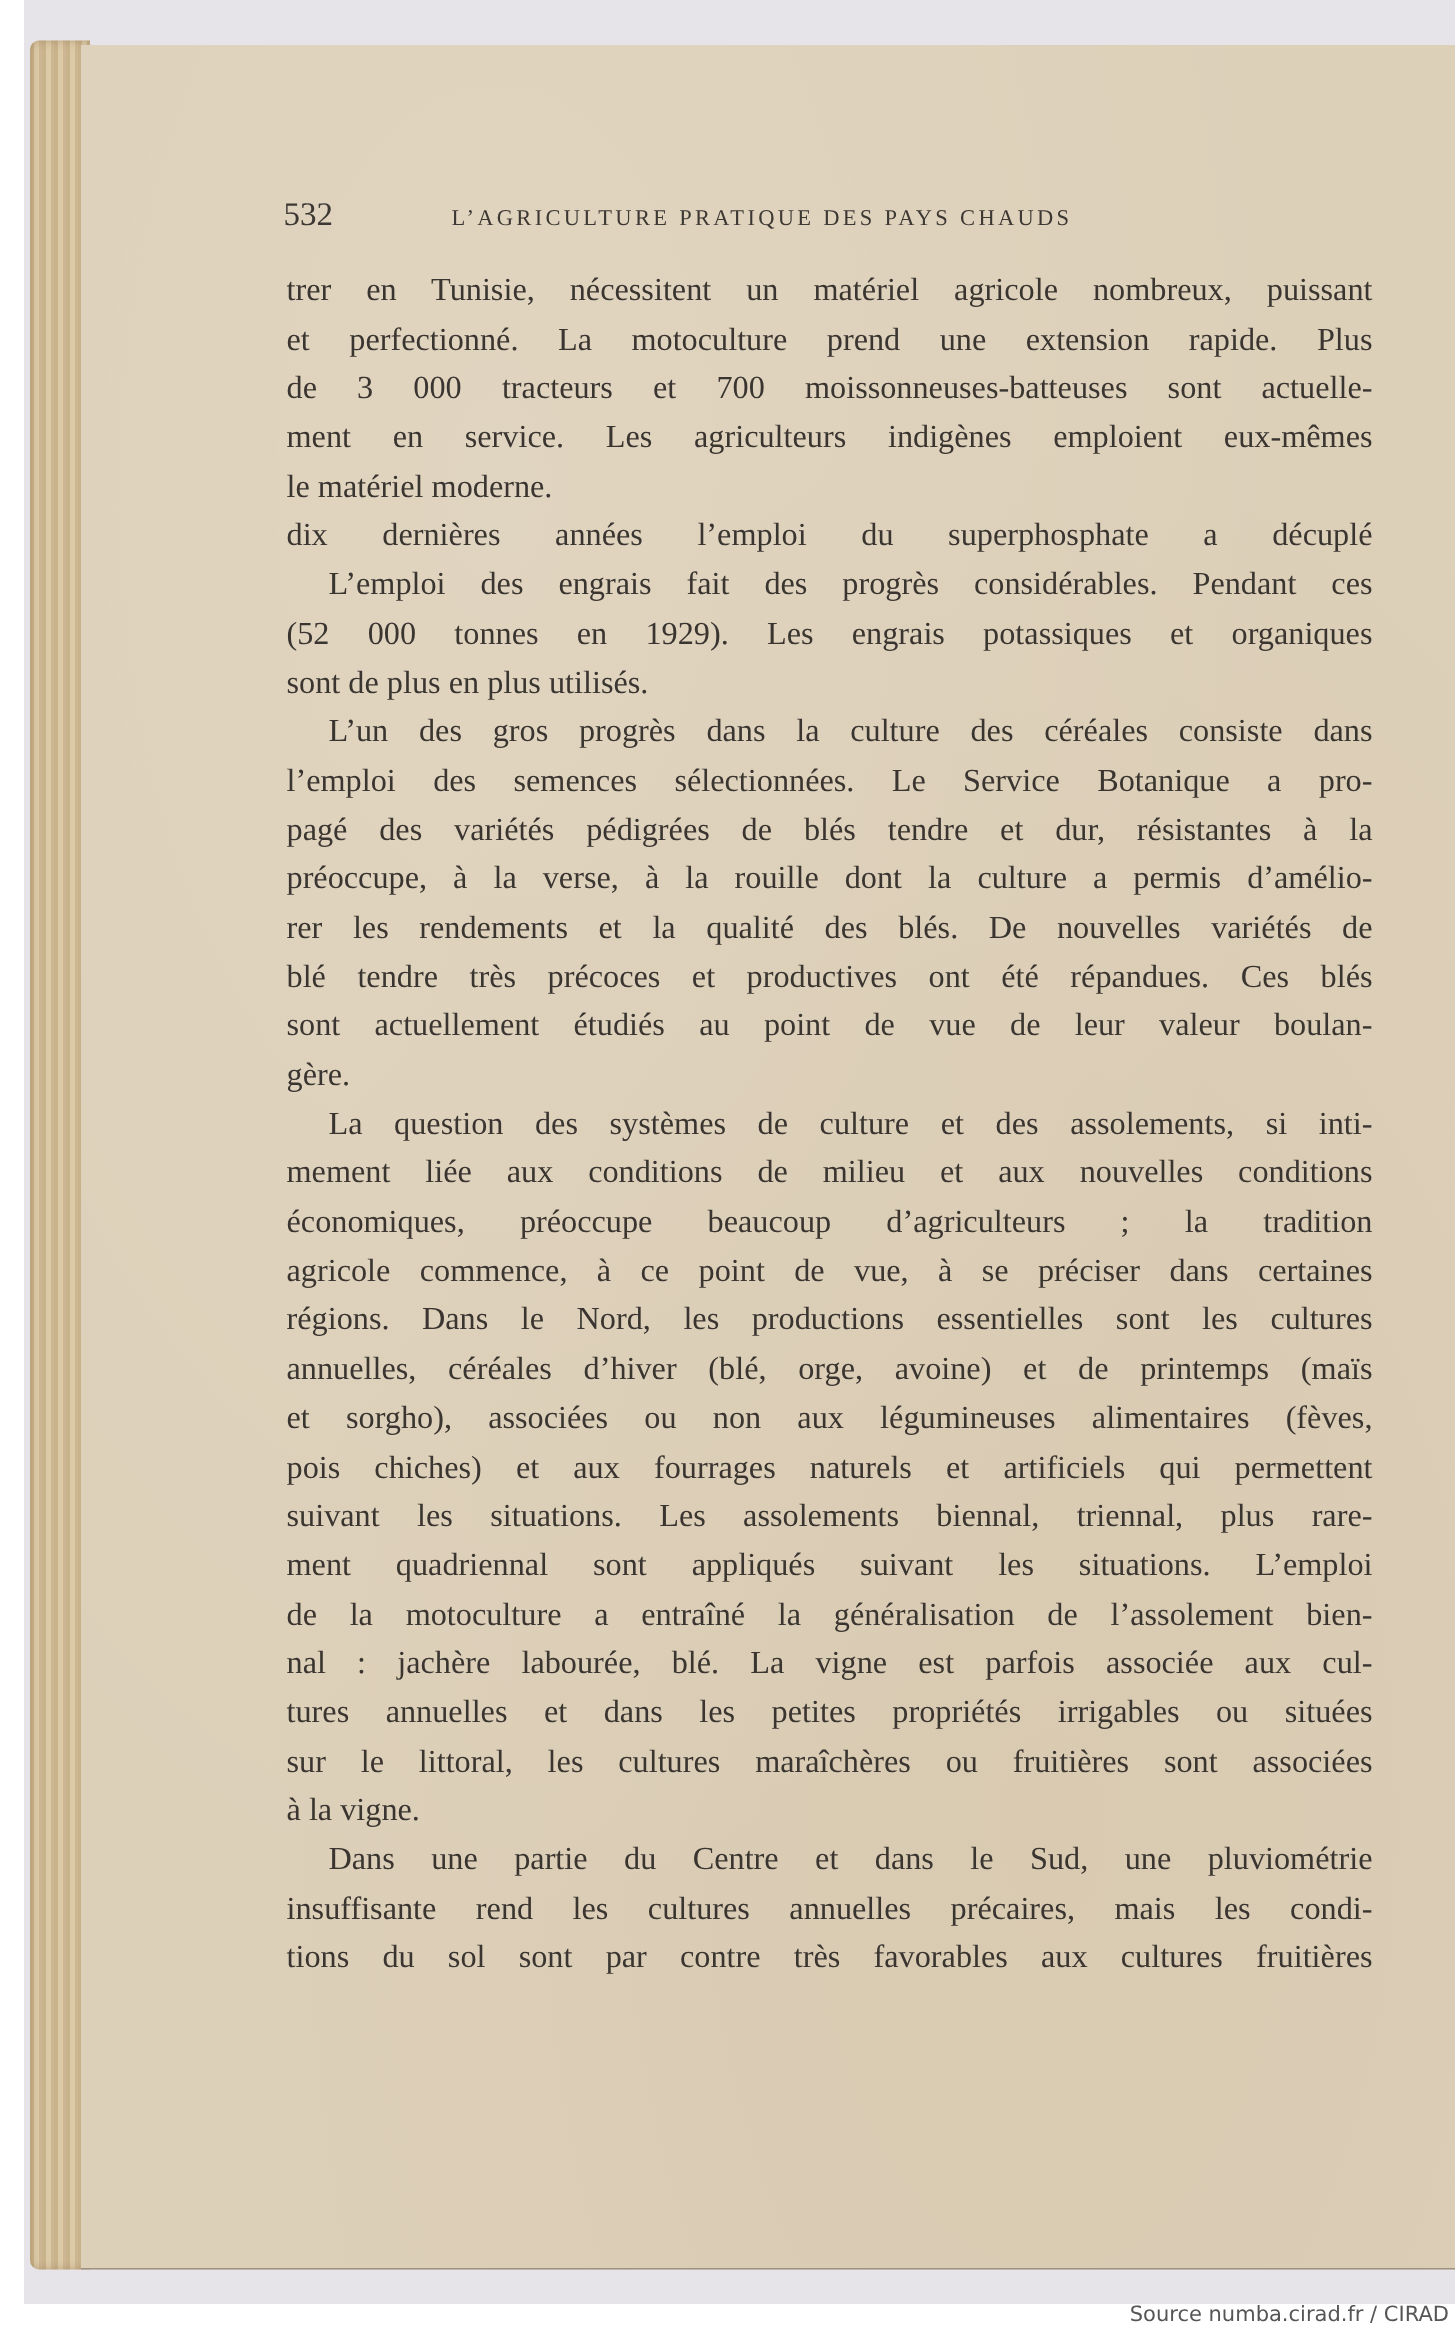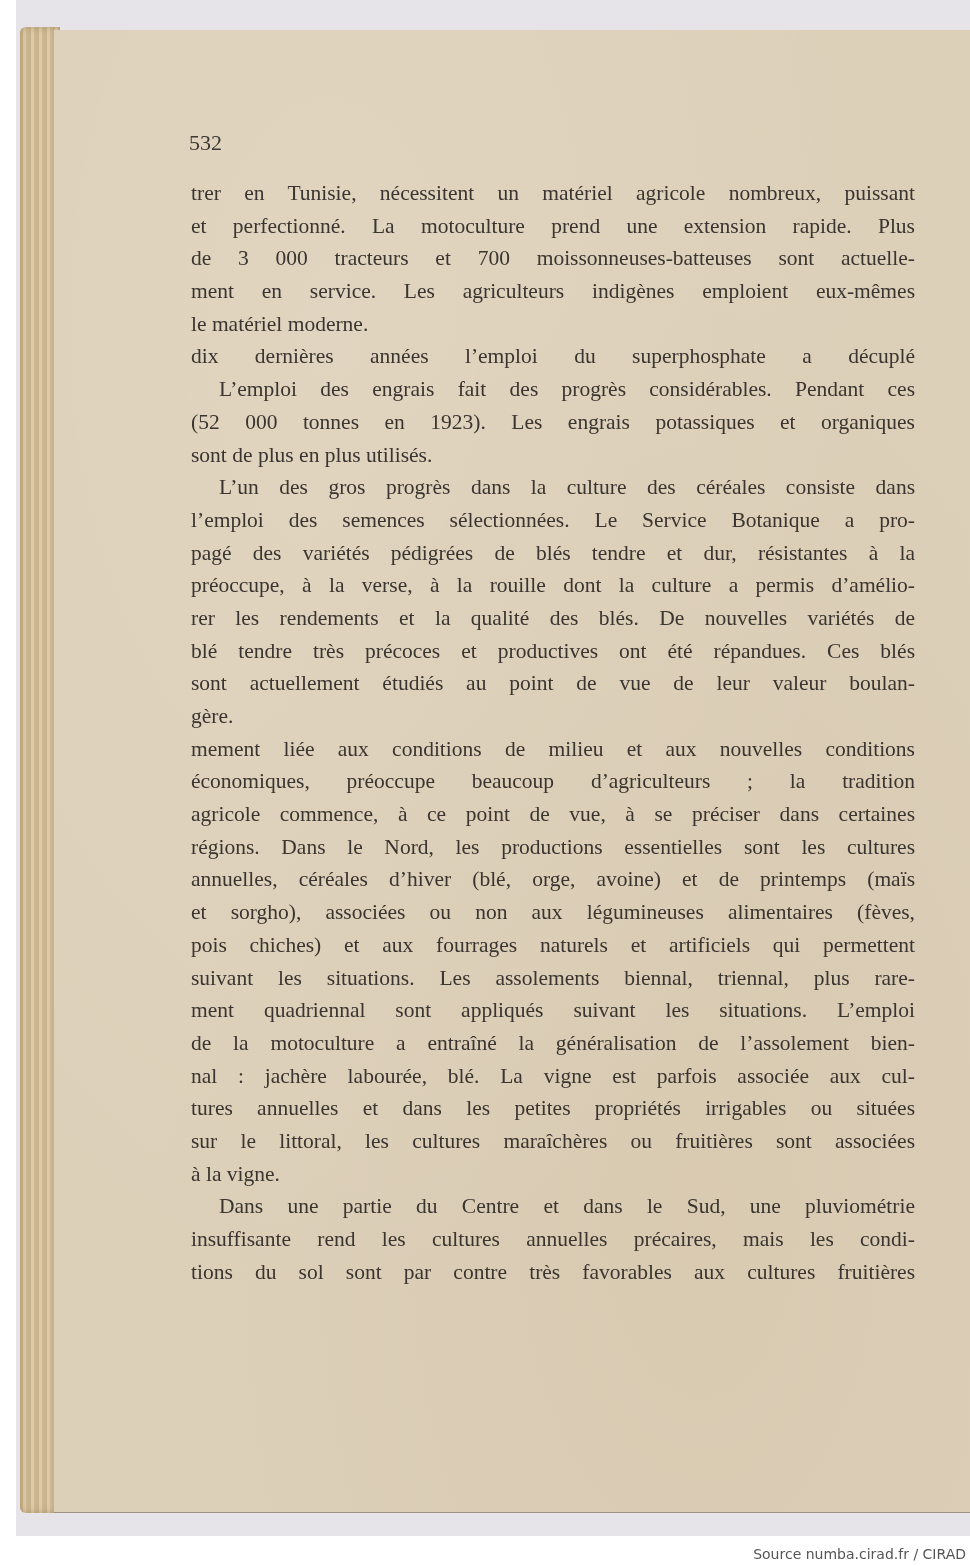--- a/index.html
+++ b/index.html
@@ -94,61 +94,63 @@
     }
     .line.last {
       text-align-last: left;
     }
     .line.indent {
       padding-left: 28px;
     }
     .credit {
       position: absolute;
       right: 4px;
-      bottom: 4px;
+      bottom: 15px;
       font-family: "DejaVu Sans", sans-serif;
       font-size: 14px;
       color: #555555;
     }
   </style>
 </head>
 <body>
 
 <div class="scan-area">
   <div class="scanner-strip"></div>
   <div class="book-edges"></div>
   <div class="page">
     <div class="header">
       <span class="page-number">532</span>
+      <span class="running-title">L’AGRICULTURE PRATIQUE DES PAYS CHAUDS</span>
     </div>
     <div class="body-text" id="body-text">
         <div>
           <span class="line">trer en Tunisie, nécessitent un matériel agricole nombreux, puissant</span>
           <span class="line">et perfectionné. La motoculture prend une extension rapide. Plus</span>
           <span class="line">de 3 000 tracteurs et 700 moissonneuses-batteuses sont actuelle-</span>
           <span class="line">ment en service. Les agriculteurs indigènes emploient eux-mêmes</span>
           <span class="line last">le matériel moderne.</span>
         </div>
         <div>
           <span class="line">dix dernières années l’emploi du superphosphate a décuplé</span>
           <span class="line indent">L’emploi des engrais fait des progrès considérables. Pendant ces</span>
-          <span class="line">(52 000 tonnes en 1923). Les engrais potassiques et organiques</span>
+          <span class="line">(52 000 tonnes en 1929). Les engrais potassiques et organiques</span>
           <span class="line last">sont de plus en plus utilisés.</span>
         </div>
         <div>
           <span class="line indent">L’un des gros progrès dans la culture des céréales consiste dans</span>
           <span class="line">l’emploi des semences sélectionnées. Le Service Botanique a pro-</span>
           <span class="line">pagé des variétés pédigrées de blés tendre et dur, résistantes à la</span>
           <span class="line">préoccupe, à la verse, à la rouille dont la culture a permis d’amélio-</span>
           <span class="line">rer les rendements et la qualité des blés. De nouvelles variétés de</span>
           <span class="line">blé tendre très précoces et productives ont été répandues. Ces blés</span>
           <span class="line">sont actuellement étudiés au point de vue de leur valeur boulan-</span>
           <span class="line last">gère.</span>
         </div>
         <div>
+          <span class="line indent">La question des systèmes de culture et des assolements, si inti-</span>
           <span class="line">mement liée aux conditions de milieu et aux nouvelles conditions</span>
           <span class="line">économiques, préoccupe beaucoup d’agriculteurs ; la tradition</span>
           <span class="line">agricole commence, à ce point de vue, à se préciser dans certaines</span>
           <span class="line">régions. Dans le Nord, les productions essentielles sont les cultures</span>
           <span class="line">annuelles, céréales d’hiver (blé, orge, avoine) et de printemps (maïs</span>
           <span class="line">et sorgho), associées ou non aux légumineuses alimentaires (fèves,</span>
           <span class="line">pois chiches) et aux fourrages naturels et artificiels qui permettent</span>
           <span class="line">suivant les situations. Les assolements biennal, triennal, plus rare-</span>
           <span class="line">ment quadriennal sont appliqués suivant les situations. L’emploi</span>
           <span class="line">de la motoculture a entraîné la généralisation de l’assolement bien-</span>

